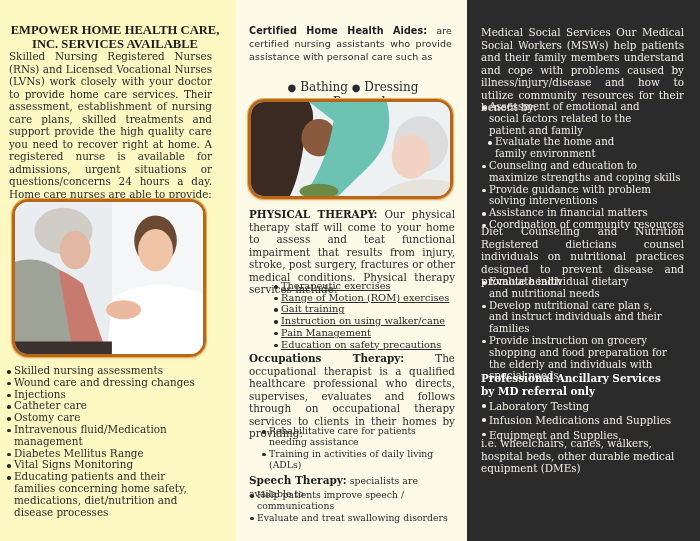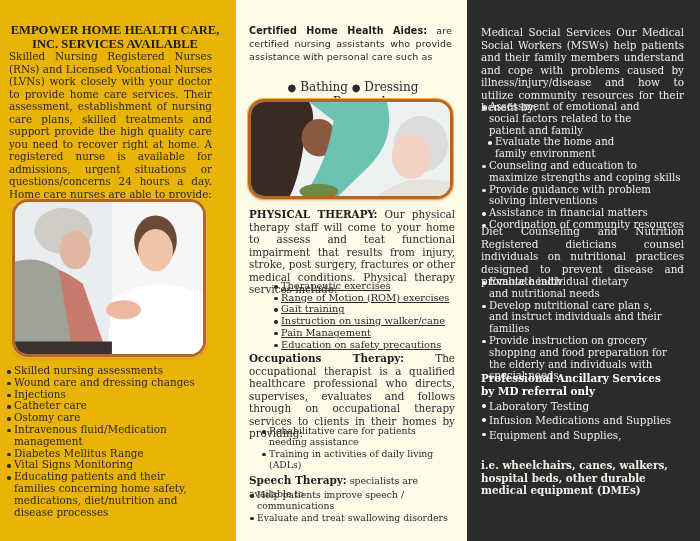--- a/index.html
+++ b/index.html
@@ -4,21 +4,21 @@
   <style>
     * { box-sizing: border-box; margin: 0; padding: 0; }
     html, body { width: 700px; height: 541px; overflow: hidden; }
     body {
       font-family: "DejaVu Serif", "Liberation Serif", serif;
       background: #fbf8e4;
       position: relative;
       color: #2a2a2a;
     }
     .panel { position: absolute; top: 0; height: 541px; }
-    .p1 { left: 0; width: 236px; background: #eab308; }
+    .p1 { left: 0; width: 236px; background: #fef9c3; }
     .p2 { left: 236px; width: 231px; background: #fdfae8; }
     .p3 { left: 467px; width: 233px; background: #2b2b2c; color: #f3f1ea; }
     .fold { position: absolute; top: 0; width: 1px; height: 541px; background: #ece6cb; }
 
     .txt { position: absolute; font-size: 10.4px; line-height: 12.5px; }
     .just { text-align: justify; }
     .h-title {
       position: absolute; left: 8px; top: 24px; width: 214px;
       text-align: center; font-family: "Liberation Serif", serif;
       font-weight: bold; font-size: 12.6px; line-height: 13.5px; color: #1d1d1d;
@@ -182,14 +182,14 @@
   </ul>
 
   <p class="txt bold" style="left:14px; top:372px; width:180px;">Professional Ancillary Services by MD referral only</p>
 
   <ul class="txt bul" style="left:14px; top:399px; width:205px; line-height:14.4px;">
     <li>Laboratory Testing</li>
     <li>Infusion Medications and Supplies</li>
     <li>Equipment and Supplies,</li>
   </ul>
 
-  <p class="txt" style="left:14px; top:459px; width:205px;font-weight:bold;">i.e. wheelchairs, canes, walkers, hospital beds, other durable medical equipment (DMEs)</p>
+  <p class="txt" style="left:14px; top:437px; width:205px;">i.e. wheelchairs, canes, walkers, hospital beds, other durable medical equipment (DMEs)</p>
 </div>
 
 </body></html>

